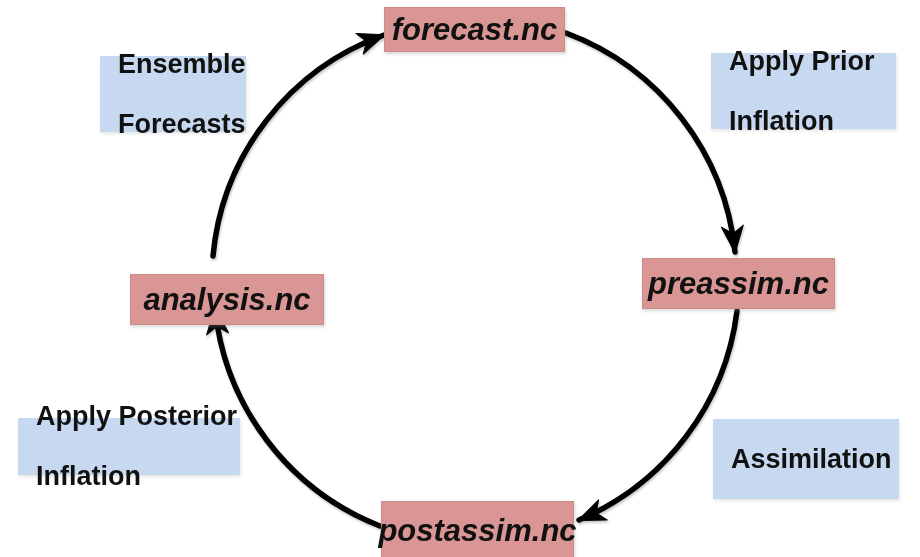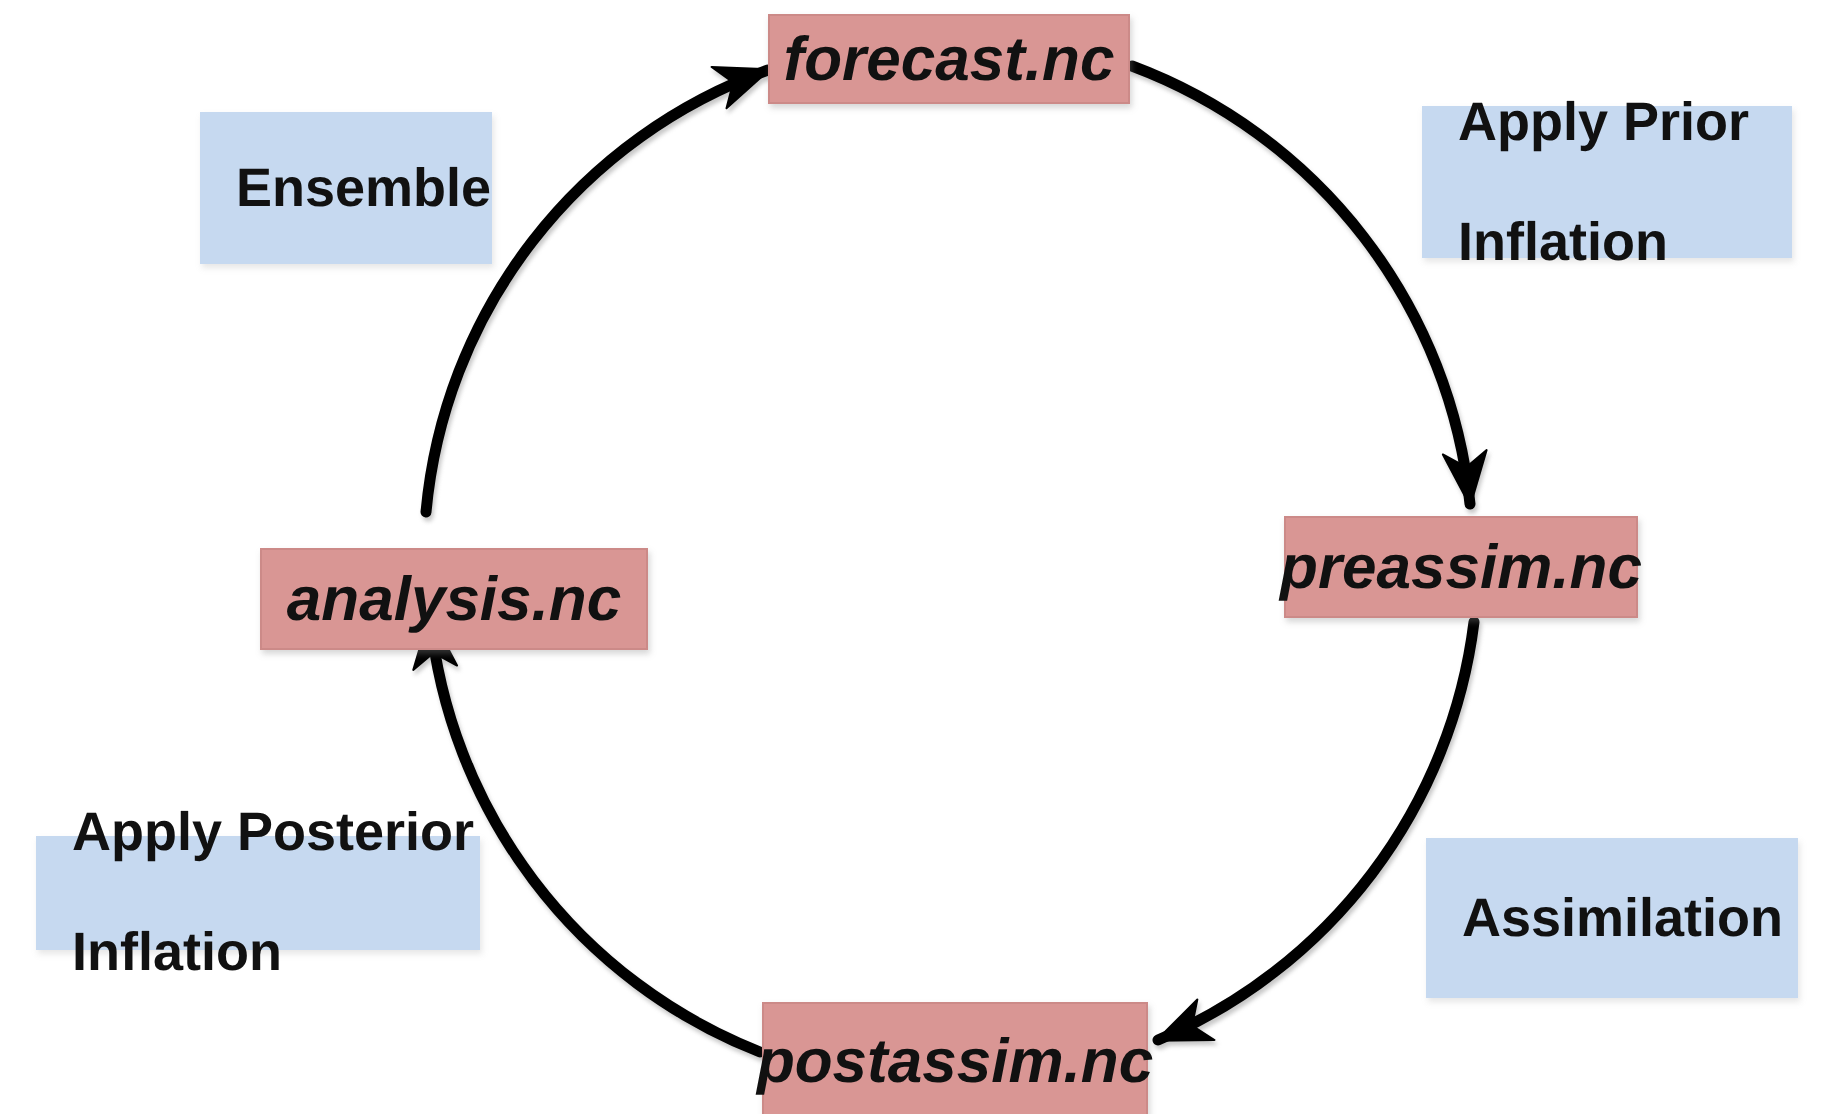--- a/index.html
+++ b/index.html
@@ -52,21 +52,21 @@
     justify-content: center;
     font-weight: 600;
     font-size: 27px;
     line-height: 1.22;
     color: #111111;
     padding-left: 18px;
     box-sizing: border-box;
     gap: 27px;
   }
   #node-forecast   { left: 384px; top: 7px;   width: 181px; height: 45px; }
-  #node-preassim   { left: 642px; top: 258px; width: 177px; height: 51px; }
+  #node-preassim   { left: 642px; top: 258px; width: 193px; height: 51px; }
   #node-analysis   { left: 130px; top: 274px; width: 194px; height: 51px; }
   #node-postassim  { left: 381px; top: 501px; width: 193px; height: 60px; }
   #label-ensemble  { left: 100px; top: 56px;  width: 146px; height: 76px; }
   #label-prior     { left: 711px; top: 53px;  width: 185px; height: 76px; }
   #label-posterior { left: 18px;  top: 418px; width: 222px; height: 57px; }
   #label-assim     { left: 713px; top: 419px; width: 186px; height: 80px; }
 </style>
 </head>
 <body>
 
@@ -95,20 +95,21 @@
   <div class="node" id="node-analysis">
     <span>analysis.nc</span>
   </div>
 
   <div class="node" id="node-postassim">
     <span>postassim.nc</span>
   </div>
 
   <div class="step-label" id="label-ensemble">
     <span>Ensemble</span>
+    <span>Forecasts</span>
   </div>
 
   <div class="step-label" id="label-prior">
     <span>Apply Prior</span>
     <span>Inflation</span>
   </div>
 
   <div class="step-label" id="label-posterior">
     <span>Apply Posterior</span>
     <span>Inflation</span>

